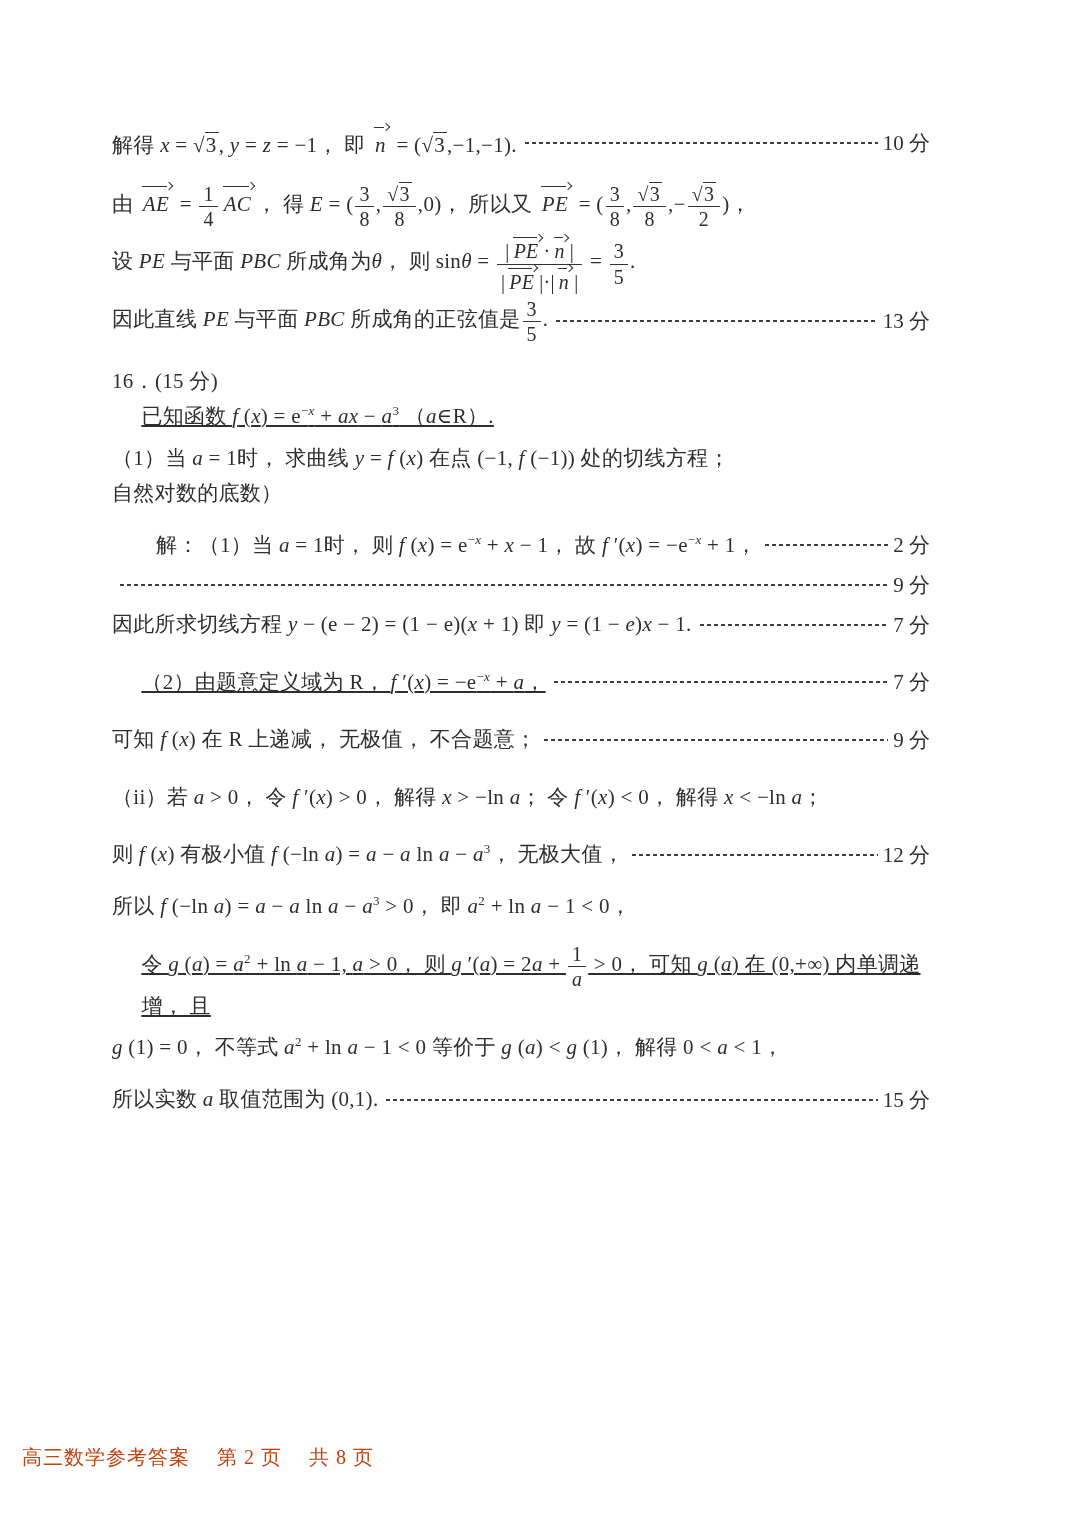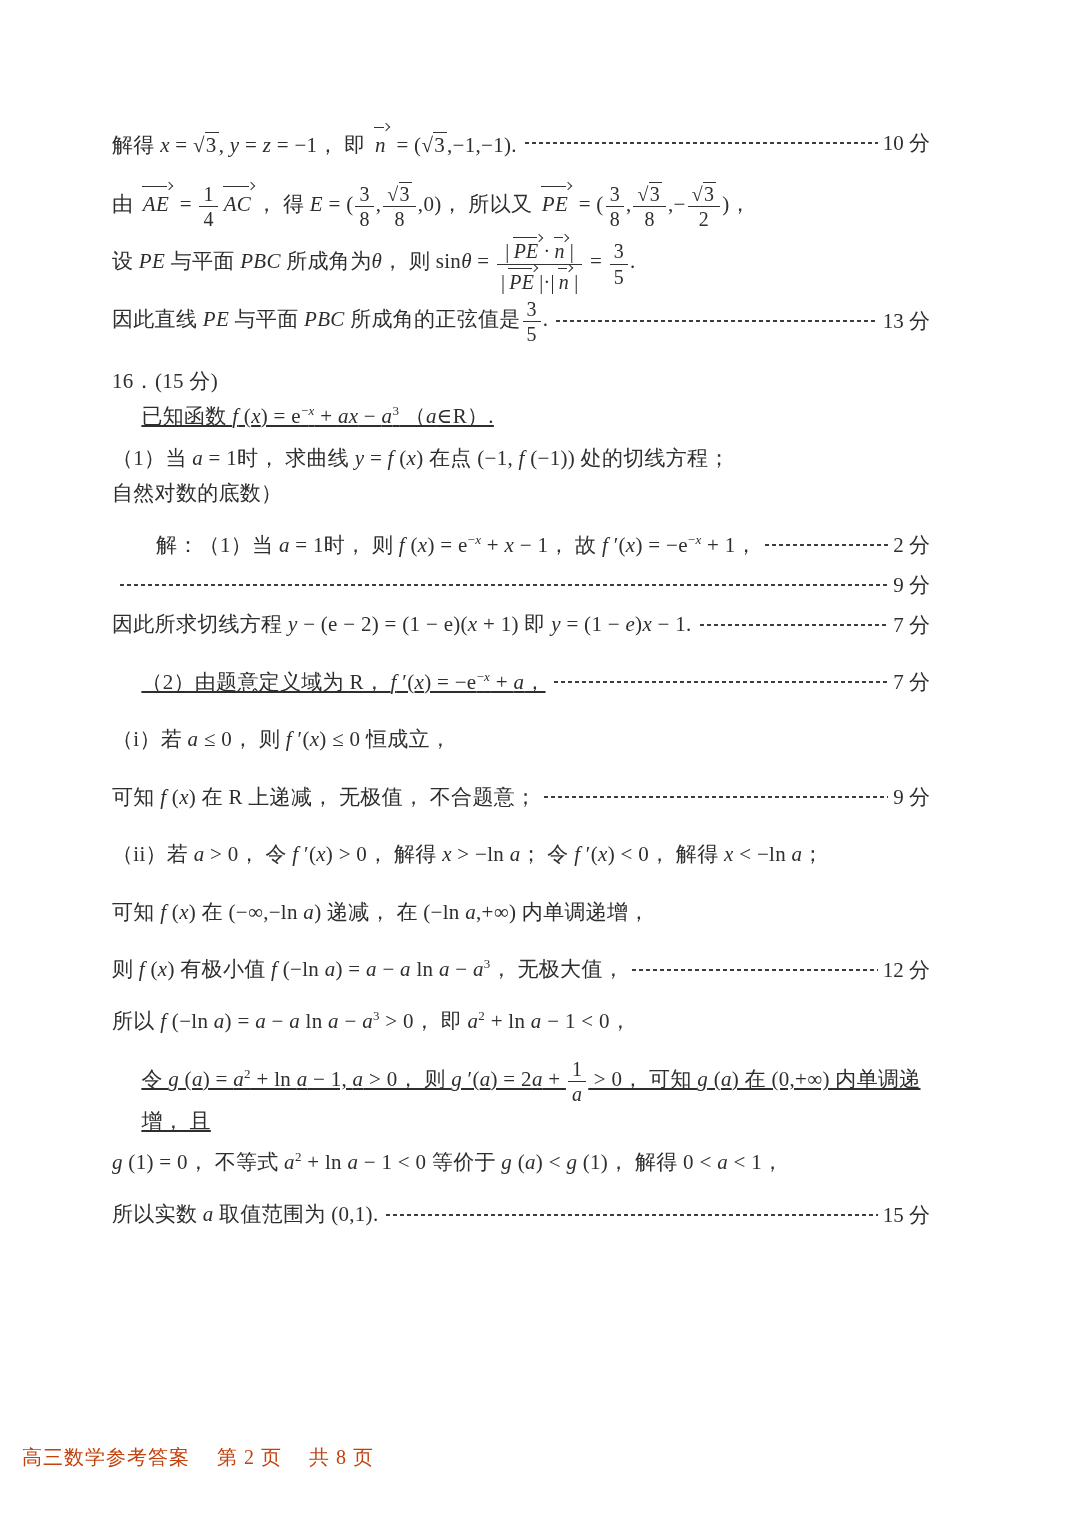--- a/index.html
+++ b/index.html
@@ -100,32 +100,26 @@
         <span class="line-content">因此所求切线方程 <i>y</i> − (e − 2) = (1 − e)(<i>x</i> + 1) 即 <i>y</i> = (1 − <i>e</i>)<i>x</i> − 1.</span>
         <span class="leader"></span>
         <span class="score">7 分</span>
       </div>
       <div class="line ind1 mb3">
         <span class="line-content">（2）由题意定义域为 R，  <i>f</i> ′(<i>x</i>) = −e<sup>−<i>x</i></sup> + <i>a</i>，</span>
         <span class="leader"></span>
         <span class="score">7 分</span>
       </div>
       <div class="line mb3">
-        <span class="line-content">（i）若 <i>a</i> ≤ 0， 则 <i>f</i> ′(<i>x</i>) ≤ 0 恒成立，</span>
-      </div>
-      <div class="line mb3">
         <span class="line-content">可知 <i>f</i> (<i>x</i>) 在 R 上递减， 无极值， 不合题意；</span>
         <span class="leader"></span>
         <span class="score">9 分</span>
       </div>
       <div class="line mb3">
         <span class="line-content">（ii）若 <i>a</i> &gt; 0， 令 <i>f</i> ′(<i>x</i>) &gt; 0， 解得 <i>x</i> &gt; −ln <i>a</i>； 令 <i>f</i> ′(<i>x</i>) &lt; 0， 解得 <i>x</i> &lt; −ln <i>a</i>；</span>
-      </div>
-      <div class="line mb3">
-        <span class="line-content">可知 <i>f</i> (<i>x</i>) 在 (−∞,−ln <i>a</i>) 递减， 在 (−ln <i>a</i>,+∞) 内单调递增，</span>
       </div>
       <div class="line mb2">
         <span class="line-content">则 <i>f</i> (<i>x</i>) 有极小值 <i>f</i> (−ln <i>a</i>) = <i>a</i> − <i>a</i> ln <i>a</i> − <i>a</i><sup>3</sup>， 无极大值，</span>
         <span class="leader"></span>
         <span class="score">12 分</span>
       </div>
       <div class="line mb2">
         <span class="line-content">所以 <i>f</i> (−ln <i>a</i>) = <i>a</i> − <i>a</i> ln <i>a</i> − <i>a</i><sup>3</sup> &gt; 0， 即 <i>a</i><sup>2</sup> + ln <i>a</i> − 1 &lt; 0，</span>
       </div>
       <div class="line ind1 mb1">

